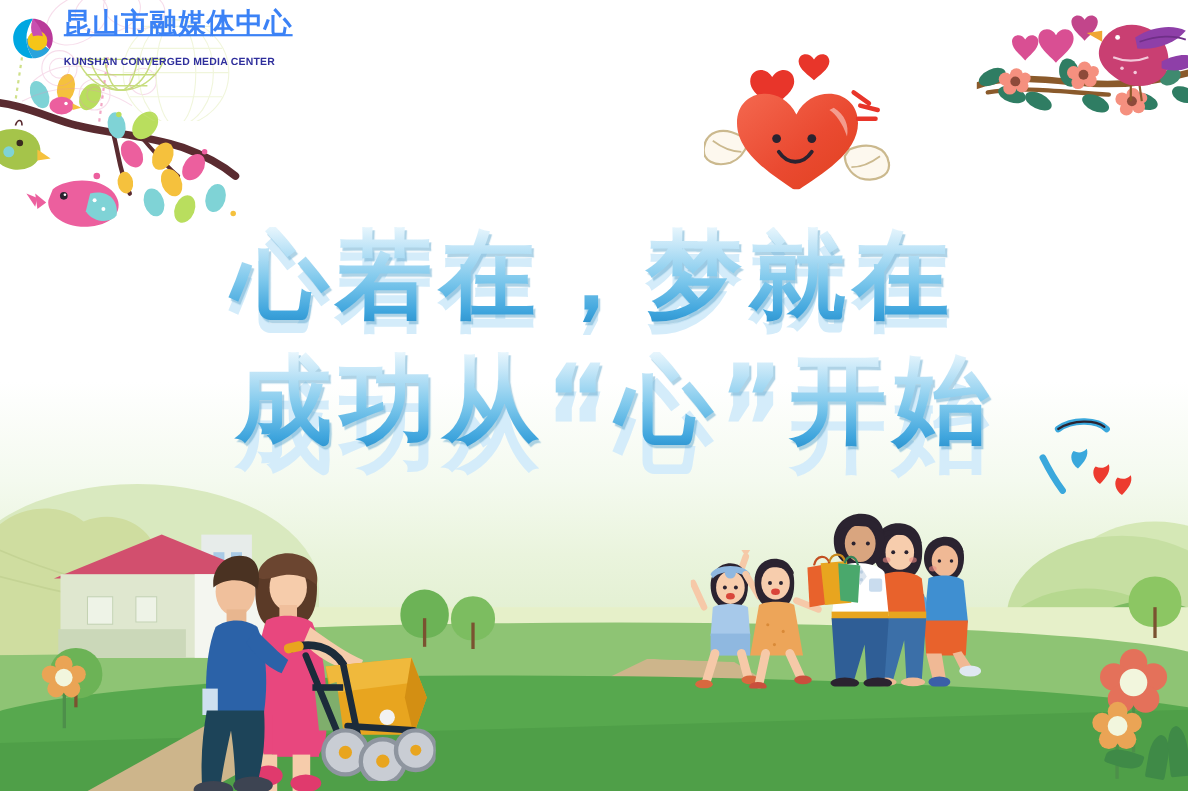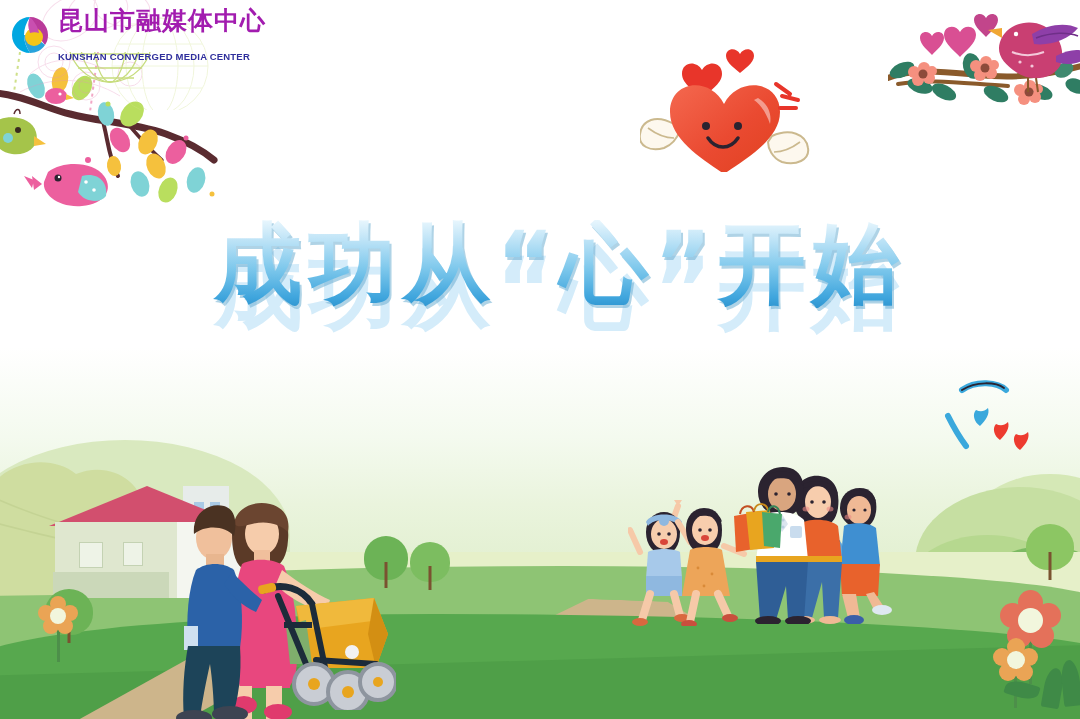--- a/index.html
+++ b/index.html
@@ -114,21 +114,21 @@
     -webkit-text-fill-color:transparent;
     filter:drop-shadow(2px 3px 0 rgba(110,175,210,.55));
   }
 
   
   .logo{position:absolute;left:8px;top:8px;display:flex;align-items:center;gap:6px;}
   .logo-mark{width:44px;height:44px;position:relative;}
   .logo-text{display:flex;flex-direction:column;line-height:1;}
   .logo-cn{
     font-family:"DejaVu Sans","Liberation Sans",sans-serif;
-    font-size:25px;font-weight:700;color:#a21caf;letter-spacing:1px;
+    font-size:25px;font-weight:700;color:#3b82f6;letter-spacing:1px;text-decoration:underline;
   }
   .logo-en{
     font-size:9.5px;font-weight:700;color:#2f2f9c;letter-spacing:.2px;margin-top:19px;
   }
 
   
   .deco{position:absolute;}
 
   
   .tl-branch{position:absolute;left:-10px;top:52px;width:240px;height:160px;}
@@ -550,20 +550,24 @@
   <svg class="scribble" style="left:940px;top:350px;width:110px;height:100px" viewBox="0 0 110 100">
     <path d="M22 40 C36 30 58 32 66 40" stroke="#3aa8dc" stroke-width="6" fill="none" stroke-linecap="round"></path>
     <path d="M22 40 C36 31 56 32 64 38" stroke="#2b2330" stroke-width="2" fill="none" stroke-linecap="round"></path>
     <path d="M8 66 C14 78 20 88 26 96" stroke="#3aa8dc" stroke-width="6" fill="none" stroke-linecap="round"></path>
     <path d="M36 60 C32 64 34 72 40 76 C46 70 50 64 48 58 C44 62 40 62 36 60Z" fill="#3aa8dc"></path>
     <path d="M56 74 C52 78 54 86 60 90 C66 84 70 78 68 72 C64 76 60 76 56 74Z" fill="#ed3b2f"></path>
     <path d="M76 84 C72 88 74 96 80 100 C86 94 90 88 88 82 C84 86 80 86 76 84Z" fill="#ed3b2f"></path>
   </svg>
 
   <div class="title-wrap">
+    <div style="position:relative;height:100px">
+      <span class="title-line t1 title-ghost">心若在，梦就在</span>
+      <span class="title-line t1 title-main">心若在，梦就在</span>
+    </div>
     <div style="position:relative;height:100px;margin-top:10px">
       <span class="title-line t2 title-ghost">成功从“心”开始</span>
       <span class="title-line t2 title-main">成功从“心”开始</span>
     </div>
   </div>
 
   <svg class="deco" style="left:10px;top:0px;width:250px;height:110px;opacity:.30" viewBox="0 0 250 110">
     <g stroke="#e48fbd" stroke-width="1" fill="none">
       <ellipse cx="60" cy="18" rx="30" ry="20" transform="rotate(-30 60 18)"></ellipse>
       <ellipse cx="88" cy="10" rx="30" ry="20" transform="rotate(-12 88 10)"></ellipse>

